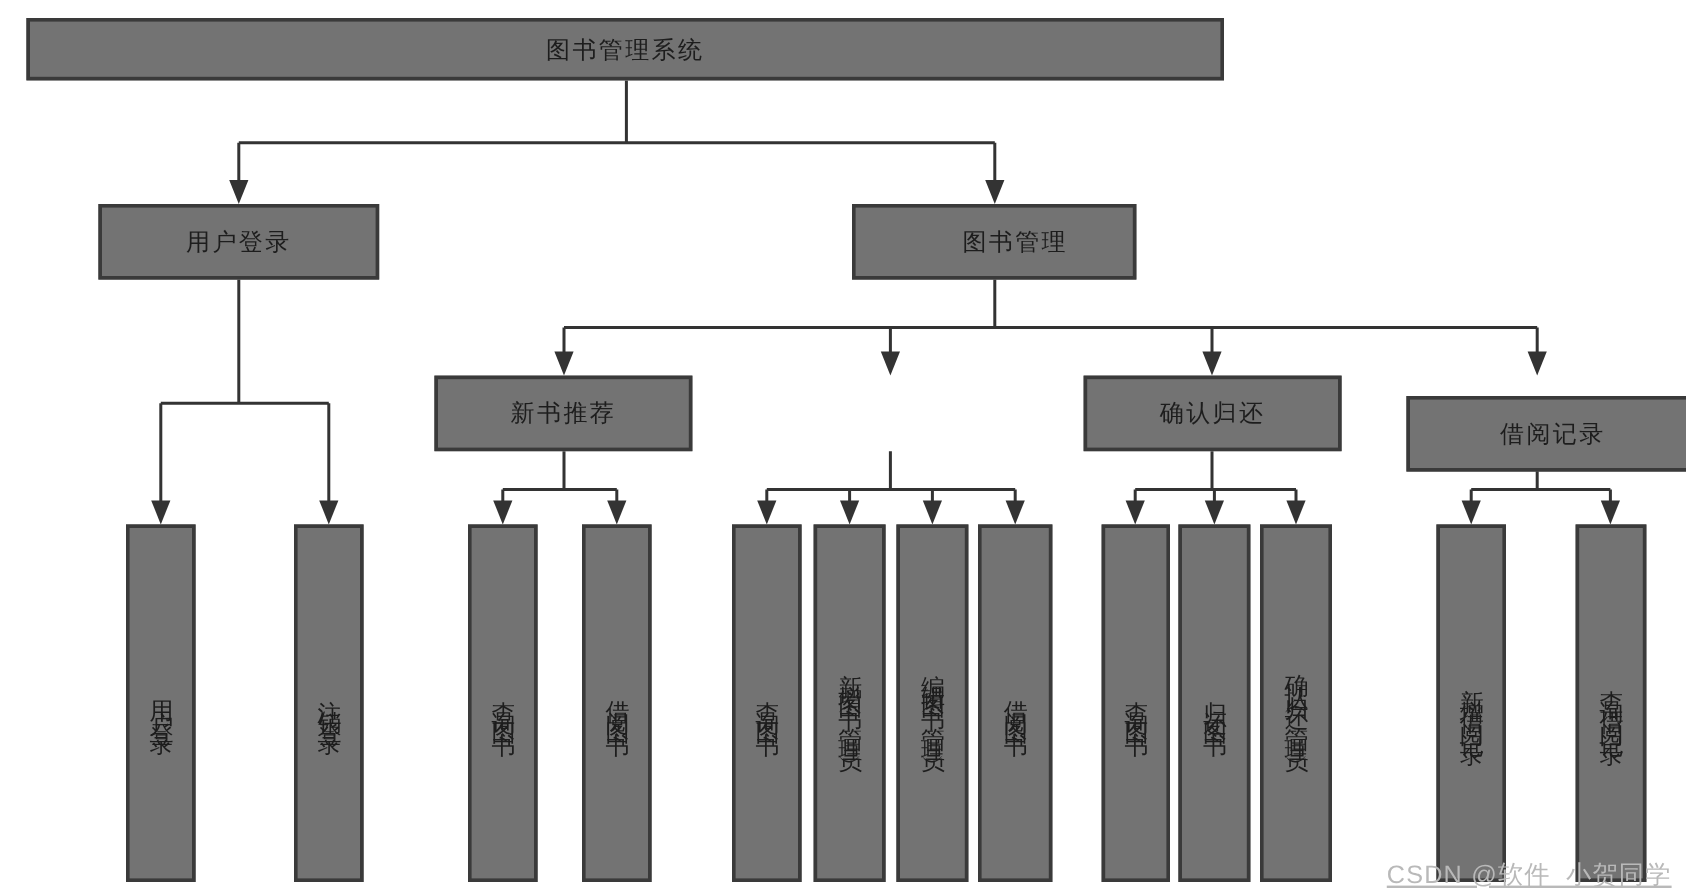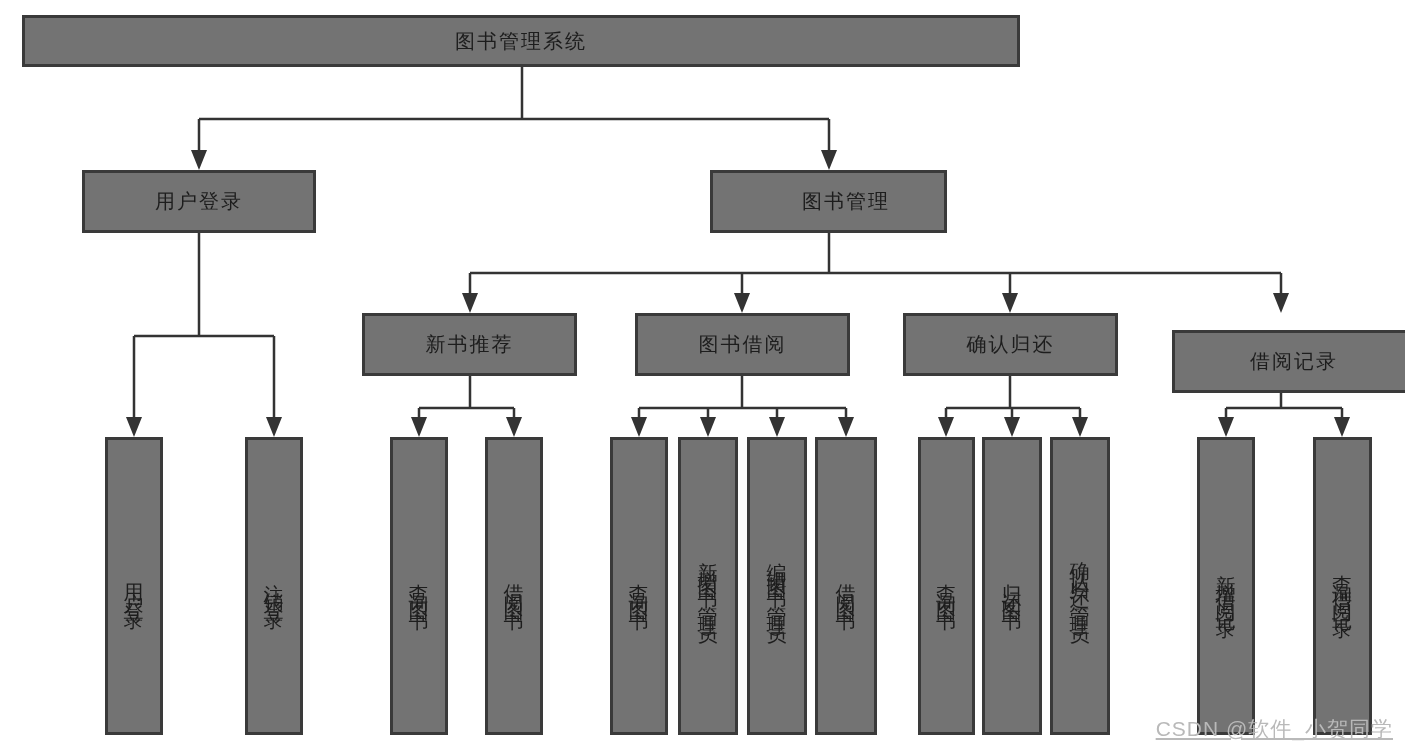--- a/index.html
+++ b/index.html
@@ -110,23 +110,20 @@
   <div class="box" style="left:82px; top:170px; width:234px; height:63px;">
     <span>用户登录</span>
   </div>
   <div class="box" style="left:710px; top:170px; width:237px; height:63px;padding-left:35px;">
     <span>图书管理</span>
   </div>
 
   <div class="box" style="left:362px; top:313px; width:215px; height:63px;">
     <span>新书推荐</span>
   </div>
-  <div class="box" style="left:635px; top:313px; width:215px; height:63px;">
-    <span>图书借阅</span>
-  </div>
   <div class="box" style="left:903px; top:313px; width:215px; height:63px;">
     <span>确认归还</span>
   </div>
   <div class="box" style="left:1172px; top:330px; width:244px; height:63px;">
     <span>借阅记录</span>
   </div>
 
   <div class="box leaf" style="left:105px; top:437px; width:58px; height:298px;">
     <span class="vtext">用户登录</span>
   </div>

